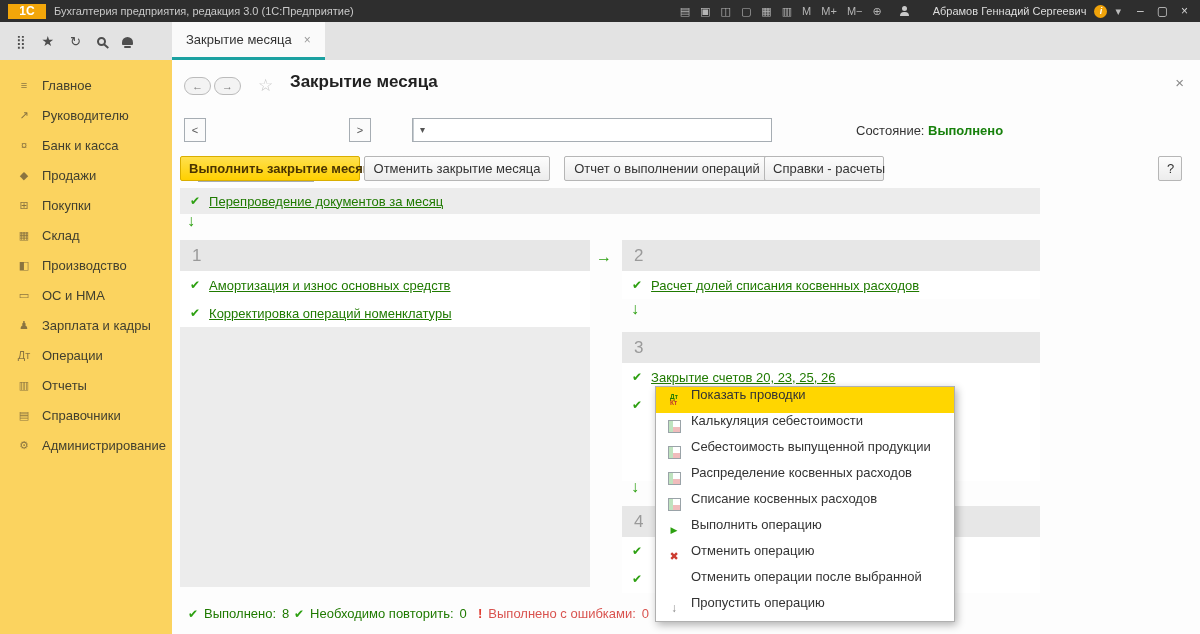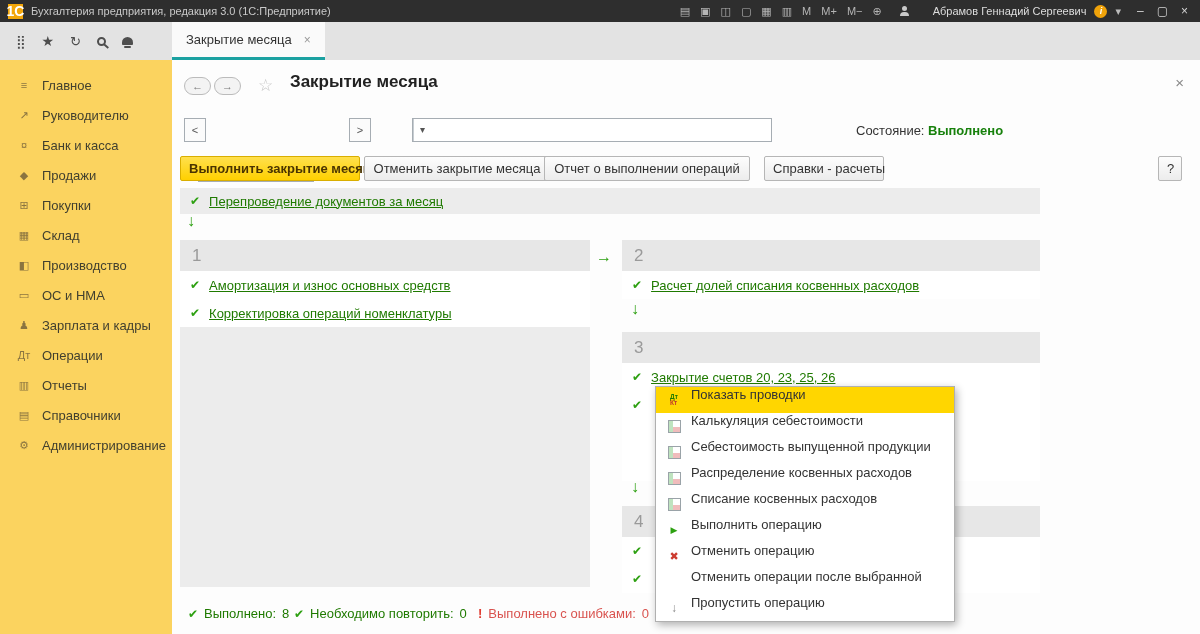--- a/index.html
+++ b/index.html
@@ -1,21 +1,21 @@
 <!DOCTYPE html>
 <html><head>
 <meta charset="utf-8">
 <style>
   * { box-sizing: border-box; margin: 0; padding: 0; }
   html,body { width:1200px; height:634px; }
   body { font-family:"Liberation Sans","DejaVu Sans",sans-serif; font-size:13px; color:#333; background:#fff; overflow:hidden; }
 
   
   .titlebar { height:22px; background:#2e2e2e; display:flex; align-items:center; color:#c9c9c9; font-size:11px; padding:0 8px; gap:8px; }
-  .logo { width:15px; height:15px; border-radius:0; background:#f2a60a; color:#fff; font-size:14px; font-weight:bold; display:flex; align-items:center; justify-content:center; flex:0 0 auto; }
+  .logo { width:38px; height:15px; border-radius:0; background:#f2a60a; color:#fff; font-size:12px; font-weight:bold; display:flex; align-items:center; justify-content:center; flex:0 0 auto; }
   .app-title { white-space:nowrap; }
   .tb-spacer { flex:1; }
   .tb-icons { display:flex; gap:10px; align-items:center; color:#b5b5b5; font-size:11px; }
   .tb-user { display:flex; align-items:center; gap:24px; color:#ddd; margin-left:10px; white-space:nowrap; }
   .person-icon { width:9px; height:10px; position:relative; display:inline-block; }
   .person-icon::before { content:""; position:absolute; top:0; left:2px; width:5px; height:5px; border-radius:50%; background:#c9c9c9; }
   .person-icon::after { content:""; position:absolute; bottom:0; left:0; width:9px; height:4px; border-radius:4px 4px 0 0; background:#c9c9c9; }
   .info-badge { width:13px; height:13px; border-radius:50%; background:#f0a30a; color:#fff; font-size:9px; font-weight:bold; font-style:italic; display:flex; align-items:center; justify-content:center; }
   .tb-chevron { color:#bbb; }
   .win-controls { display:flex; gap:13px; color:#d4d4d4; font-size:12px; margin:0 4px 0 8px; }
@@ -56,21 +56,21 @@
   .period-field { left:26px; width:116px;margin-top:40px; }
   .ellipsis-btn { width:20px; text-align:center; color:#555; font-size:11px; cursor:pointer; }
   .company-field { left:240px; width:360px; }
   .dd-btn { width:18px; text-align:center; color:#555; font-size:10px; border-left:1px solid #c7cdd2; cursor:pointer; line-height:22px; }
   .status-label { position:absolute; left:684px; top:63px; color:#333; }
   .status-value { position:absolute; left:756px; top:63px; color:#17810c; font-weight:bold; }
 
   .btn { position:absolute; top:96px; height:25px; border:1px solid #b6b6b6; border-radius:2px; background:linear-gradient(#fdfdfd,#ececec); font:inherit; color:#333; padding:0 8px; cursor:pointer; white-space:nowrap; }
   #btn-run { left:8px; width:180px; background:linear-gradient(#ffe04d,#ffd000); border-color:#d9ae00; font-weight:bold; color:#4a3400; }
   #btn-cancel { left:192px; width:186px; }
-  #btn-report { left:372px; width:206px; }
+  #btn-report { left:392px; width:206px; }
   #btn-refs { left:592px; width:120px; }
   #btn-help { top:96px; right:18px; left:auto; width:24px; }
 
   .reposting { position:absolute; left:8px; top:128px; width:860px; height:26px; background:#ececec; display:flex; align-items:center; gap:9px; padding-left:10px; }
   .check { color:#2da011; font-weight:bold; font-size:12px; }
   .glink { color:#1f7a00; text-decoration:underline; cursor:pointer; }
 
   .arrow-down { position:absolute; color:#2da011; font-weight:bold; font-size:16px; }
   #arr1 { left:15px; top:152px; }
   #arr2 { left:459px; top:240px; }

